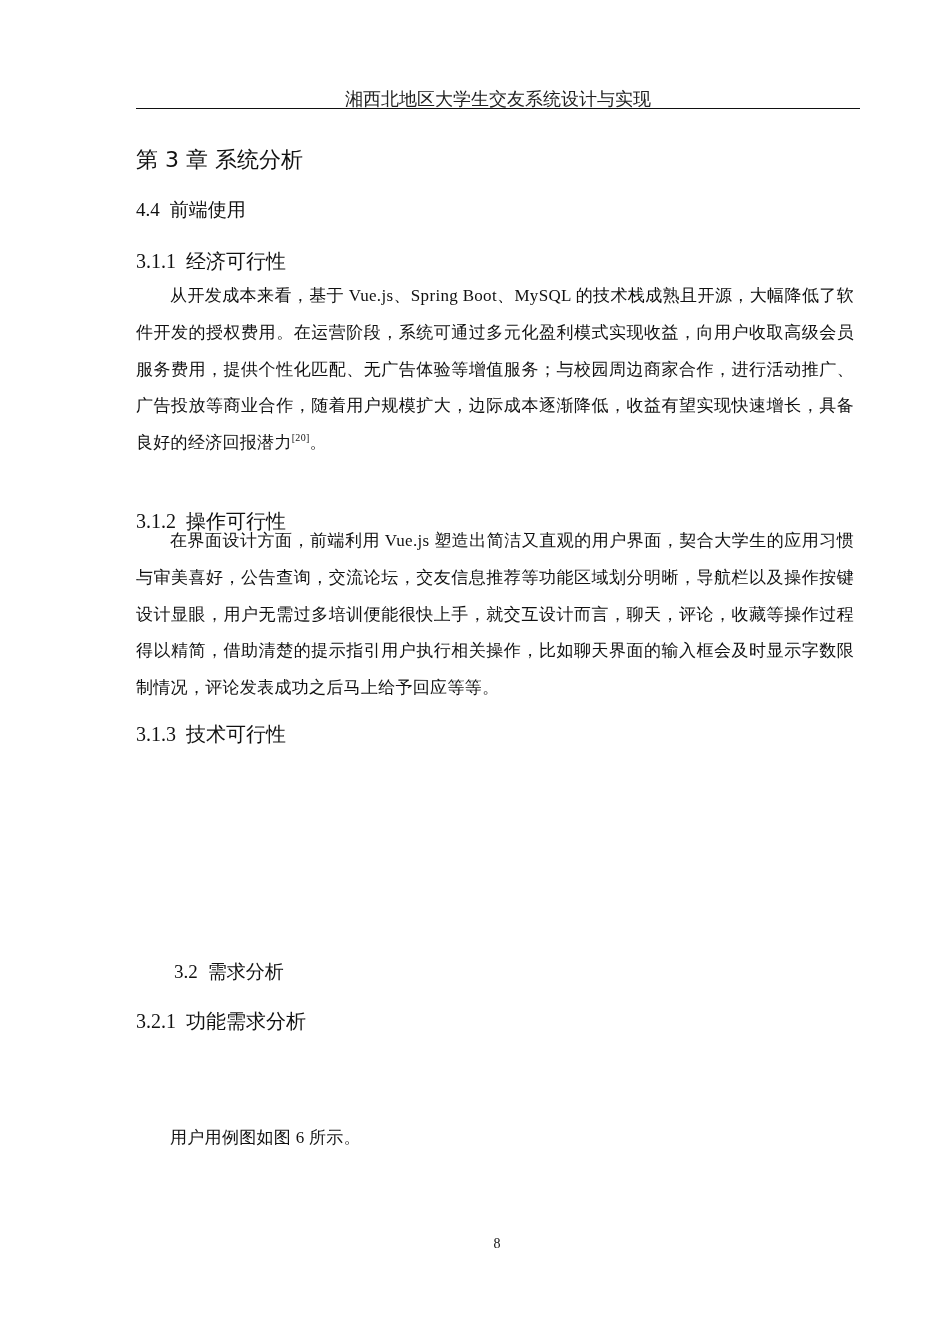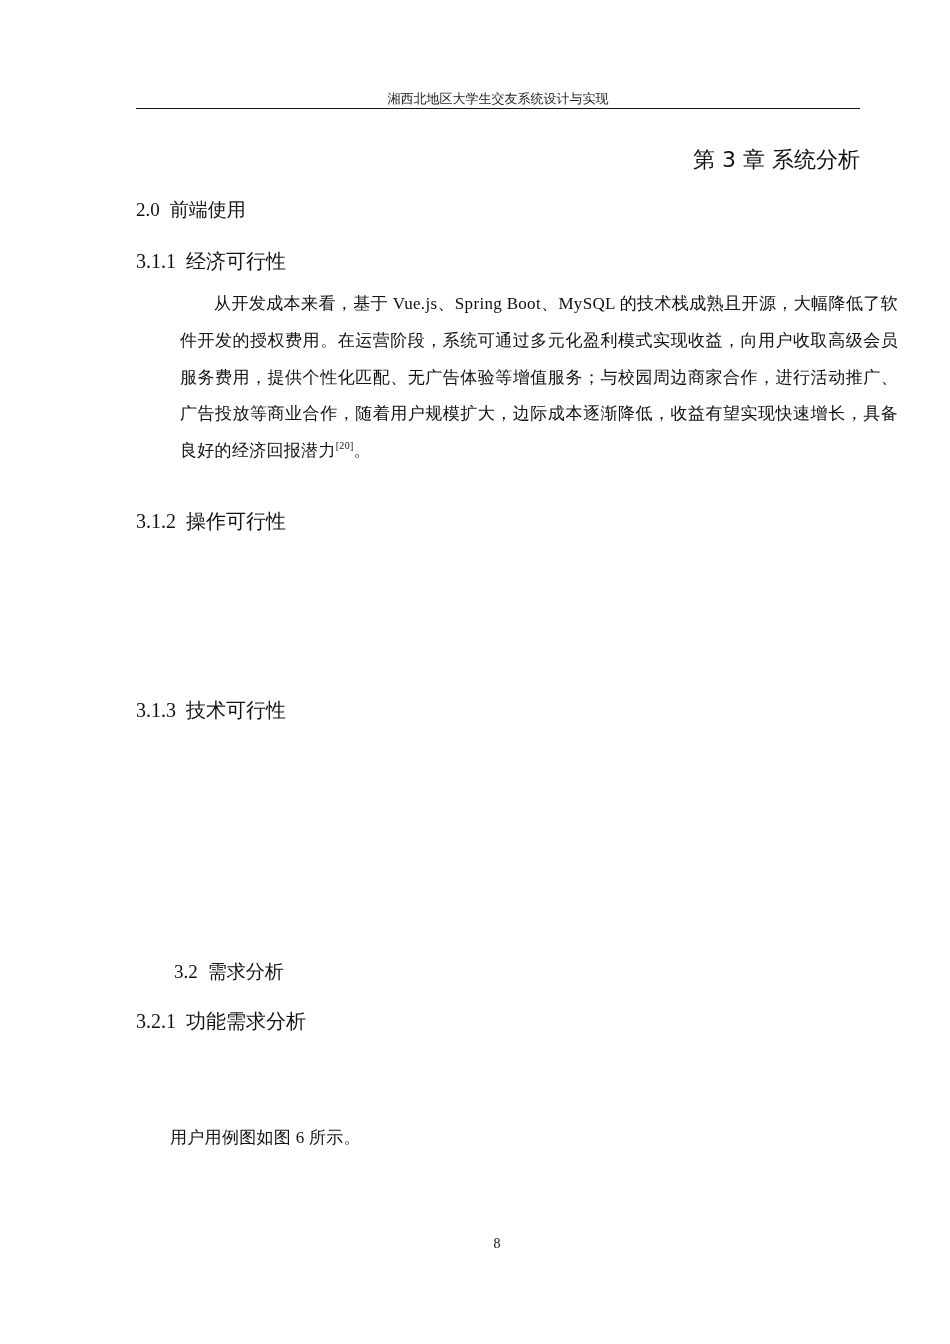--- a/index.html
+++ b/index.html
@@ -1,24 +1,24 @@
 <!DOCTYPE html>
 <html><head>
   <meta charset="utf-8">
   <style>
     html, body { margin: 0; padding: 0; background: #ffffff; }
     body { width: 950px; height: 1344px; position: relative; overflow: hidden;
       font-family: "Liberation Serif", "DejaVu Serif", serif; color: #111; }
     .page { position: absolute; left: 0; top: 0; width: 950px; height: 1344px; }
     .running-header { position: absolute; left: 136px; width: 724px; top: 91px;
-      text-align: center; font-size: 13px; line-height: 16px; color: #222; }
+      text-align: center; font-size: 18px; line-height: 16px; color: #222; }
     .header-rule { position: absolute; left: 136px; width: 724px; top: 108px;
       height: 0; border-top: 1.6px solid #111; }
     .chapter-title { position: absolute; left: 136px; width: 724px; top: 145px;
-      text-align: right; font-family: "DejaVu Sans", "Liberation Sans", sans-serif;
+      text-align: left; font-family: "DejaVu Sans", "Liberation Sans", sans-serif;
       font-size: 22px; line-height: 30px; }
     .h2 { position: absolute; left: 136px; font-family: "DejaVu Sans", "Liberation Sans", sans-serif;
       font-size: 19px; line-height: 26px; }
     .h3 { position: absolute; left: 136px; font-family: "DejaVu Sans", "Liberation Sans", sans-serif;
       font-size: 20px; line-height: 22px; }
     .num { font-family: "Liberation Serif", serif; margin-right: 10px; }
     .para { position: absolute; left: 136px; width: 718px; font-size: 17px;
       line-height: 36.8px; text-align: justify; text-indent: 2em; letter-spacing: 0.3px; }
     sup { font-size: 10px; line-height: 0; vertical-align: 7px; }
     .page-number { position: absolute; left: 0; width: 994px; top: 1236px;
@@ -28,33 +28,34 @@
 <body>
 
 <div class="page">
 
   <div class="running-header">湘西北地区大学生交友系统设计与实现</div>
   <div class="header-rule"></div>
 
   <div class="chapter-title">第 3 章  系统分析</div>
 
   <div class="h2" style="top:196px;">
-    <span class="num">2.0</span><span>前端使用</span>
+    <span class="num">4.4</span><span>前端使用</span>
   </div>
 
   <div class="h3" style="top:250px;">
     <span class="num">3.1.1</span><span>经济可行性</span>
   </div>
-  <div class="para" style="top:286px;margin-left:44px;"><span>从开发成本来看，基于 Vue.js、Spring Boot、MySQL 的技术栈成熟且开源，大幅降低了软件开发的授权费用。在运营阶段，系统可通过多元化盈利模式实现收益，向用户收取高级会员服务费用，提供个性化匹配、无广告体验等增值服务；与校园周边商家合作，进行活动推广、广告投放等商业合作，随着用户规模扩大，边际成本逐渐降低，收益有望实现快速增长，具备良好的经济回报潜力</span><sup>[20]</sup><span>。</span></div>
+  <div class="para" style="top:278px;"><span>从开发成本来看，基于 Vue.js、Spring Boot、MySQL 的技术栈成熟且开源，大幅降低了软件开发的授权费用。在运营阶段，系统可通过多元化盈利模式实现收益，向用户收取高级会员服务费用，提供个性化匹配、无广告体验等增值服务；与校园周边商家合作，进行活动推广、广告投放等商业合作，随着用户规模扩大，边际成本逐渐降低，收益有望实现快速增长，具备良好的经济回报潜力</span><sup>[20]</sup><span>。</span></div>
 
   <div class="h3" style="top:510px;">
     <span class="num">3.1.2</span><span>操作可行性</span>
   </div>
+  <div class="para" style="top:523px;">在界面设计方面，前端利用 Vue.js 塑造出简洁又直观的用户界面，契合大学生的应用习惯与审美喜好，公告查询，交流论坛，交友信息推荐等功能区域划分明晰，导航栏以及操作按键设计显眼，用户无需过多培训便能很快上手，就交互设计而言，聊天，评论，收藏等操作过程得以精简，借助清楚的提示指引用户执行相关操作，比如聊天界面的输入框会及时显示字数限制情况，评论发表成功之后马上给予回应等等。</div>
 
-  <div class="h3" style="top:699px;">
+  <div class="h3" style="top:723px;">
     <span class="num">3.1.3</span><span>技术可行性</span>
   </div>
 
   <div class="h2" style="top:958px;margin-left:38px;">
     <span class="num">3.2</span><span>需求分析</span>
   </div>
 
   <div class="h3" style="top:1010px;">
     <span class="num">3.2.1</span><span>功能需求分析</span>
   </div>

